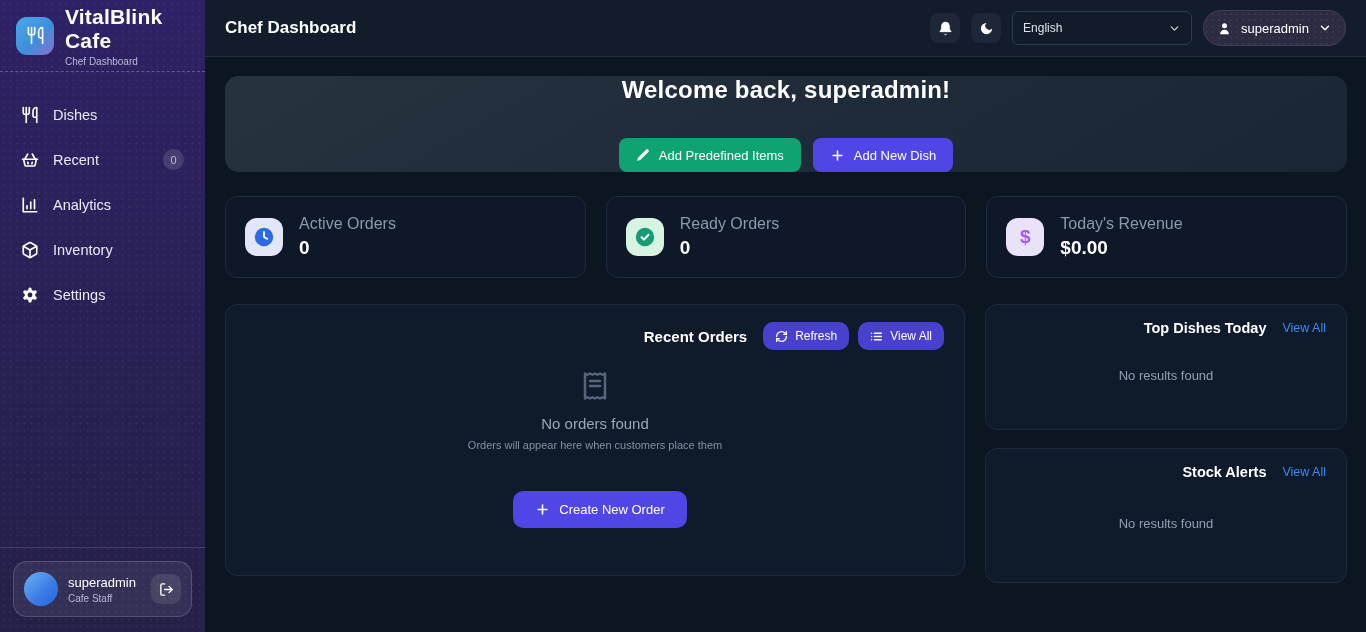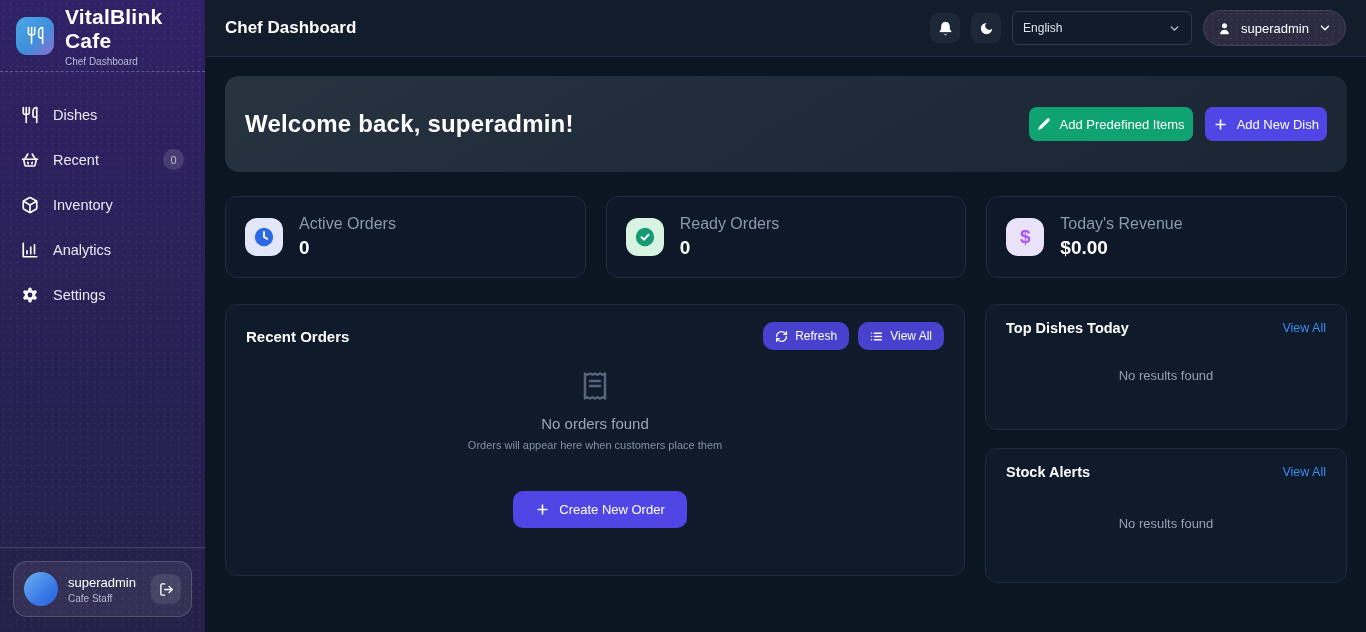--- a/index.html
+++ b/index.html
@@ -56,26 +56,26 @@
     display:flex; align-items:center; gap:9px; padding:0 13px; color:#fff; font-size:13px;
     cursor:pointer;
     background-image:radial-gradient(rgba(255,255,255,0.05) 1px, transparent 1.2px);
     background-size:6px 6px; background-color:#2d2b42; }
 
   .content { flex:1; padding:19px 19px 0 20px; }
 
   
   .banner { height:96px; border-radius:14px; padding:0 20px;
     background:linear-gradient(150deg,#27333f 0%, #212c3b 45%, #1b2634 100%);
-    display:flex; align-items:center; justify-content:space-between; }
+    display:flex; align-items:center; justify-content:space-between;flex-direction:column; }
   .banner h1 { font-size:24px; font-weight:700; color:#fff; letter-spacing:.2px; }
   .banner p { font-size:13px; color:#8e9cb0; margin-top:7px; }
   .banner-actions { display:flex; gap:12px; }
   .btn { display:flex; align-items:center; gap:9px; border:none; border-radius:8px;
-    height:34px; padding:0 8px; font-size:13px; color:#fff; cursor:pointer;
+    height:34px; padding:0 17px; font-size:13px; color:#fff; cursor:pointer;
     font-family:"Liberation Sans", sans-serif; }
   .btn-green { background:#0ea371; }
   .btn-indigo { background:#4f46e5; }
 
   
   .stats-row { display:flex; gap:20px; margin-top:24px; }
   .stat-card { flex:1; height:82px; background:#0e1828; border:1px solid #1f2b40;
     border-radius:12px; display:flex; align-items:center; gap:16px; padding:0 19px; }
   .stat-tile { width:38px; height:38px; border-radius:12px; display:flex;
     align-items:center; justify-content:center; }
@@ -84,21 +84,21 @@
   .tile-purple { background:#e9e2f8; }
   .stat-label { font-size:16px; color:#8b99ad; }
   .stat-value { font-size:19px; font-weight:700; color:#fff; margin-top:4px; }
   .dollar-glyph { color:#a855f7; font-size:19px; font-weight:700; }
 
   
   .grid { display:flex; gap:20px; margin-top:26px; }
   .panel { background:#0f1a2b; border:1px solid #1f2b40; border-radius:12px; }
   .recent-orders { width:740px; height:272px; padding:17px 20px; display:flex;
     flex-direction:column; }
-  .panel-header { display:flex; align-items:center; justify-content:space-between;gap:16px; }
+  .panel-header { display:flex; align-items:center; justify-content:flex-end;gap:16px; }
   .panel-title { font-size:15px; font-weight:700; color:#fff; }
   .panel-title-sm { font-size:14.5px; font-weight:700; color:#fff; }
   .ro-actions { display:flex; gap:9px; }
   .btn-sm { height:28px; padding:0 12px; border-radius:10px; font-size:12px; gap:7px;
     background:#4741ce; }
   .empty-state { display:flex; flex-direction:column; align-items:center; }
   .empty-icon { color:#56657c; margin-top:21px; }
   .empty-title { font-size:15px; color:#9aa6b7; margin-top:14px; }
   .empty-sub { font-size:11px; color:#8291a5; margin-top:7px; }
   .create-btn { margin-top:40px; height:37px; border-radius:10px; padding:0 22px;
@@ -157,37 +157,37 @@
               <path d="m9 15 .5 2"></path>
               <path d="m15 15-.5 2"></path>
             </svg>
         </span>
         <span>Recent</span>
         <span class="nav-badge">0</span>
       </div>
       <div class="nav-item">
         <span class="nico">
           <svg width="18" height="18" viewBox="0 0 24 24" fill="none" stroke="currentColor" stroke-width="2.2" stroke-linecap="round" stroke-linejoin="round">
-              <path d="M21 8a2 2 0 0 0-1-1.73l-7-4a2 2 0 0 0-2 0l-7 4A2 2 0 0 0 3 8v8a2 2 0 0 0 1 1.73l7 4a2 2 0 0 0 2 0l7-4A2 2 0 0 0 21 16Z"></path>
-              <path d="m3.3 7 8.7 5 8.7-5"></path>
-              <path d="M12 22V12"></path>
-            </svg>
-        </span>
-        <span>Inventory</span>
-      </div>
-      <div class="nav-item">
-        <span class="nico">
-          <svg width="18" height="18" viewBox="0 0 24 24" fill="none" stroke="currentColor" stroke-width="2.2" stroke-linecap="round" stroke-linejoin="round">
               <path d="M3 3v18h18"></path>
               <path d="M8 17v-4"></path>
               <path d="M13 17V8"></path>
               <path d="M18 17V5"></path>
             </svg>
         </span>
         <span>Analytics</span>
+      </div>
+      <div class="nav-item">
+        <span class="nico">
+          <svg width="18" height="18" viewBox="0 0 24 24" fill="none" stroke="currentColor" stroke-width="2.2" stroke-linecap="round" stroke-linejoin="round">
+              <path d="M21 8a2 2 0 0 0-1-1.73l-7-4a2 2 0 0 0-2 0l-7 4A2 2 0 0 0 3 8v8a2 2 0 0 0 1 1.73l7 4a2 2 0 0 0 2 0l7-4A2 2 0 0 0 21 16Z"></path>
+              <path d="m3.3 7 8.7 5 8.7-5"></path>
+              <path d="M12 22V12"></path>
+            </svg>
+        </span>
+        <span>Inventory</span>
       </div>
       <div class="nav-item">
         <span class="nico">
           <svg width="18" height="18" viewBox="0 0 24 24" fill="currentColor" stroke="none">
               <path d="M12.22 2h-.44a2 2 0 0 0-2 2v.18a2 2 0 0 1-1 1.73l-.43.25a2 2 0 0 1-2 0l-.15-.08a2 2 0 0 0-2.73.73l-.22.38a2 2 0 0 0 .73 2.73l.15.1a2 2 0 0 1 1 1.72v.51a2 2 0 0 1-1 1.74l-.15.09a2 2 0 0 0-.73 2.73l.22.38a2 2 0 0 0 2.73.73l.15-.08a2 2 0 0 1 2 0l.43.25a2 2 0 0 1 1 1.73V20a2 2 0 0 0 2 2h.44a2 2 0 0 0 2-2v-.18a2 2 0 0 1 1-1.73l.43-.25a2 2 0 0 1 2 0l.15.08a2 2 0 0 0 2.73-.73l.22-.39a2 2 0 0 0-.73-2.73l-.15-.08a2 2 0 0 1-1-1.74v-.5a2 2 0 0 1 1-1.74l.15-.09a2 2 0 0 0 .73-2.73l-.22-.38a2 2 0 0 0-2.73-.73l-.15.08a2 2 0 0 1-2 0l-.43-.25a2 2 0 0 1-1-1.73V4a2 2 0 0 0-2-2z"></path>
               <circle cx="12" cy="12" r="3.2" fill="#2a2158"></circle>
             </svg>
         </span>
         <span>Settings</span>
       </div>

